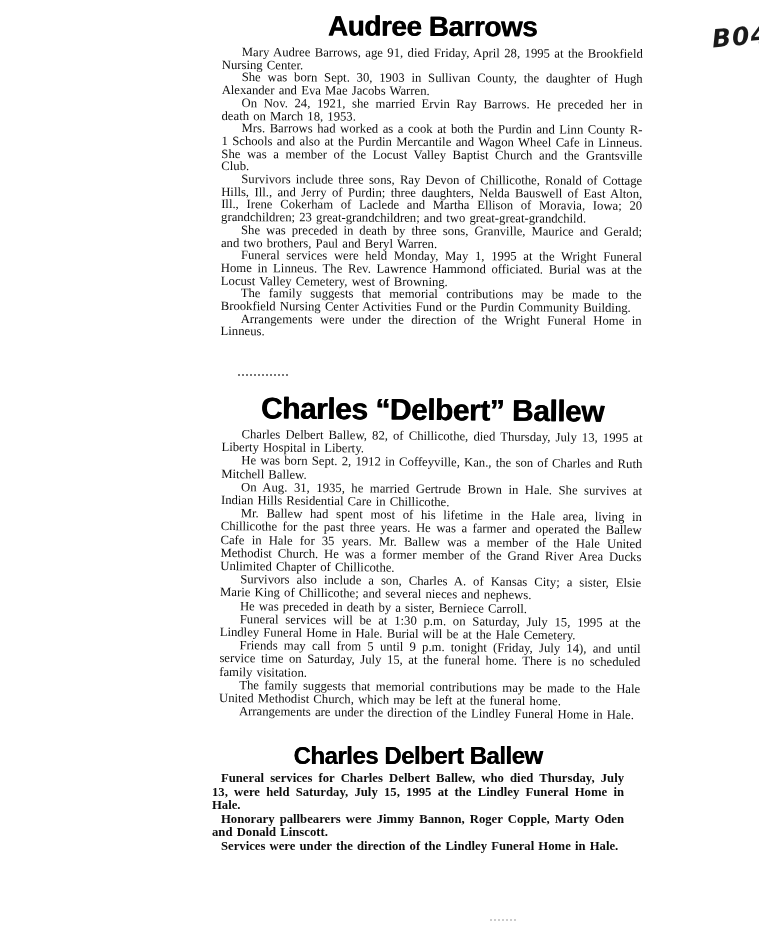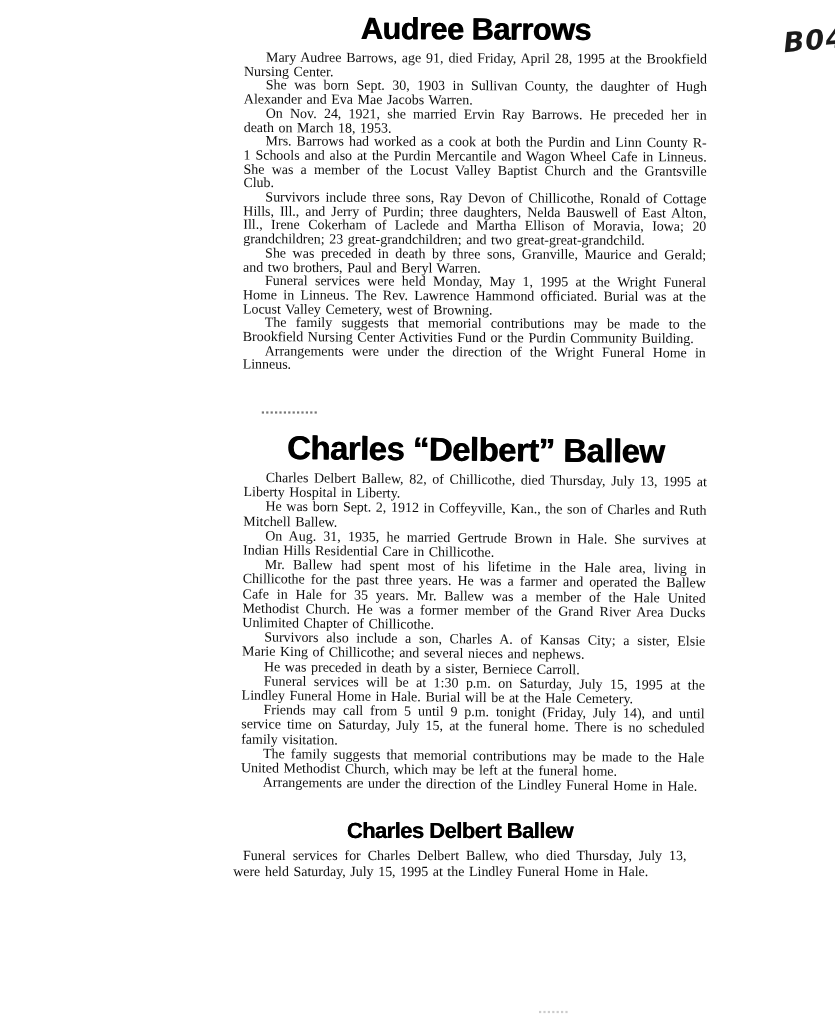--- a/index.html
+++ b/index.html
@@ -38,32 +38,32 @@
     margin: 0 0 4px 0;
     text-align: center;
     font-family: "Liberation Sans", "DejaVu Sans", sans-serif;
     font-weight: 700;
     color: #000;
     text-shadow: 0.6px 0 0 #000;
     letter-spacing: -0.5px;
   }
   .obit-1 h1 { font-size: 28px; line-height: 32px; }
   .obit-2 h1 { font-size: 30px; line-height: 33px; }
-  .obit-3 h1 { font-size: 20px; line-height: 24px; text-shadow: 0.4px 0 0 #000; }
+  .obit-3 h1 { font-size: 24px; line-height: 24px; text-shadow: 0.4px 0 0 #000; }
   .obit .obit-body p {
     margin: 0;
     text-align: justify;
     text-indent: 20px;
     font-size: 12.7px;
     line-height: 12.7px;
     word-spacing: 1px;
     color: #0d0d0d;
   }
   .obit-2 .obit-body p { line-height: 13.2px; }
-  .obit-3 .obit-body p { line-height: 13.5px; text-indent: 9px; }
+  .obit-3 .obit-body p { line-height: 13.5px; text-indent: 9px; font-weight: bold; }
   .scan-noise {
     position: absolute;
     left: 238px;
     top: 371px;
     width: 50px;
     height: 3px;
     border-bottom: 2px dotted #4a4a4a;
     opacity: 0.75;
   }
   .scan-speck {
@@ -113,18 +113,20 @@
         <p>Friends may call from 5 until 9 p.m. tonight (Friday, July 14), and until service time on Saturday, July 15, at the funeral home. There is no scheduled family visitation.</p>
         <p>The family suggests that memorial contributions may be made to the Hale United Methodist Church, which may be left at the funeral home.</p>
         <p>Arrangements are under the direction of the Lindley Funeral Home in Hale.</p>
       </div>
   </article>
 
   <article class="obit obit-3">
     <h1>Charles Delbert Ballew</h1>
     <div class="obit-body">
         <p>Funeral services for Charles Delbert Ballew, who died Thursday, July 13, were held Saturday, July 15, 1995 at the Lindley Funeral Home in Hale.</p>
+        <p>Honorary pallbearers were Jimmy Bannon, Roger Copple, Marty Oden and Donald Linscott.</p>
+        <p>Services were under the direction of the Lindley Funeral Home in Hale.</p>
       </div>
   </article>
 
   <div class="scan-speck"></div>
 
 </div>
 
 </body></html>

